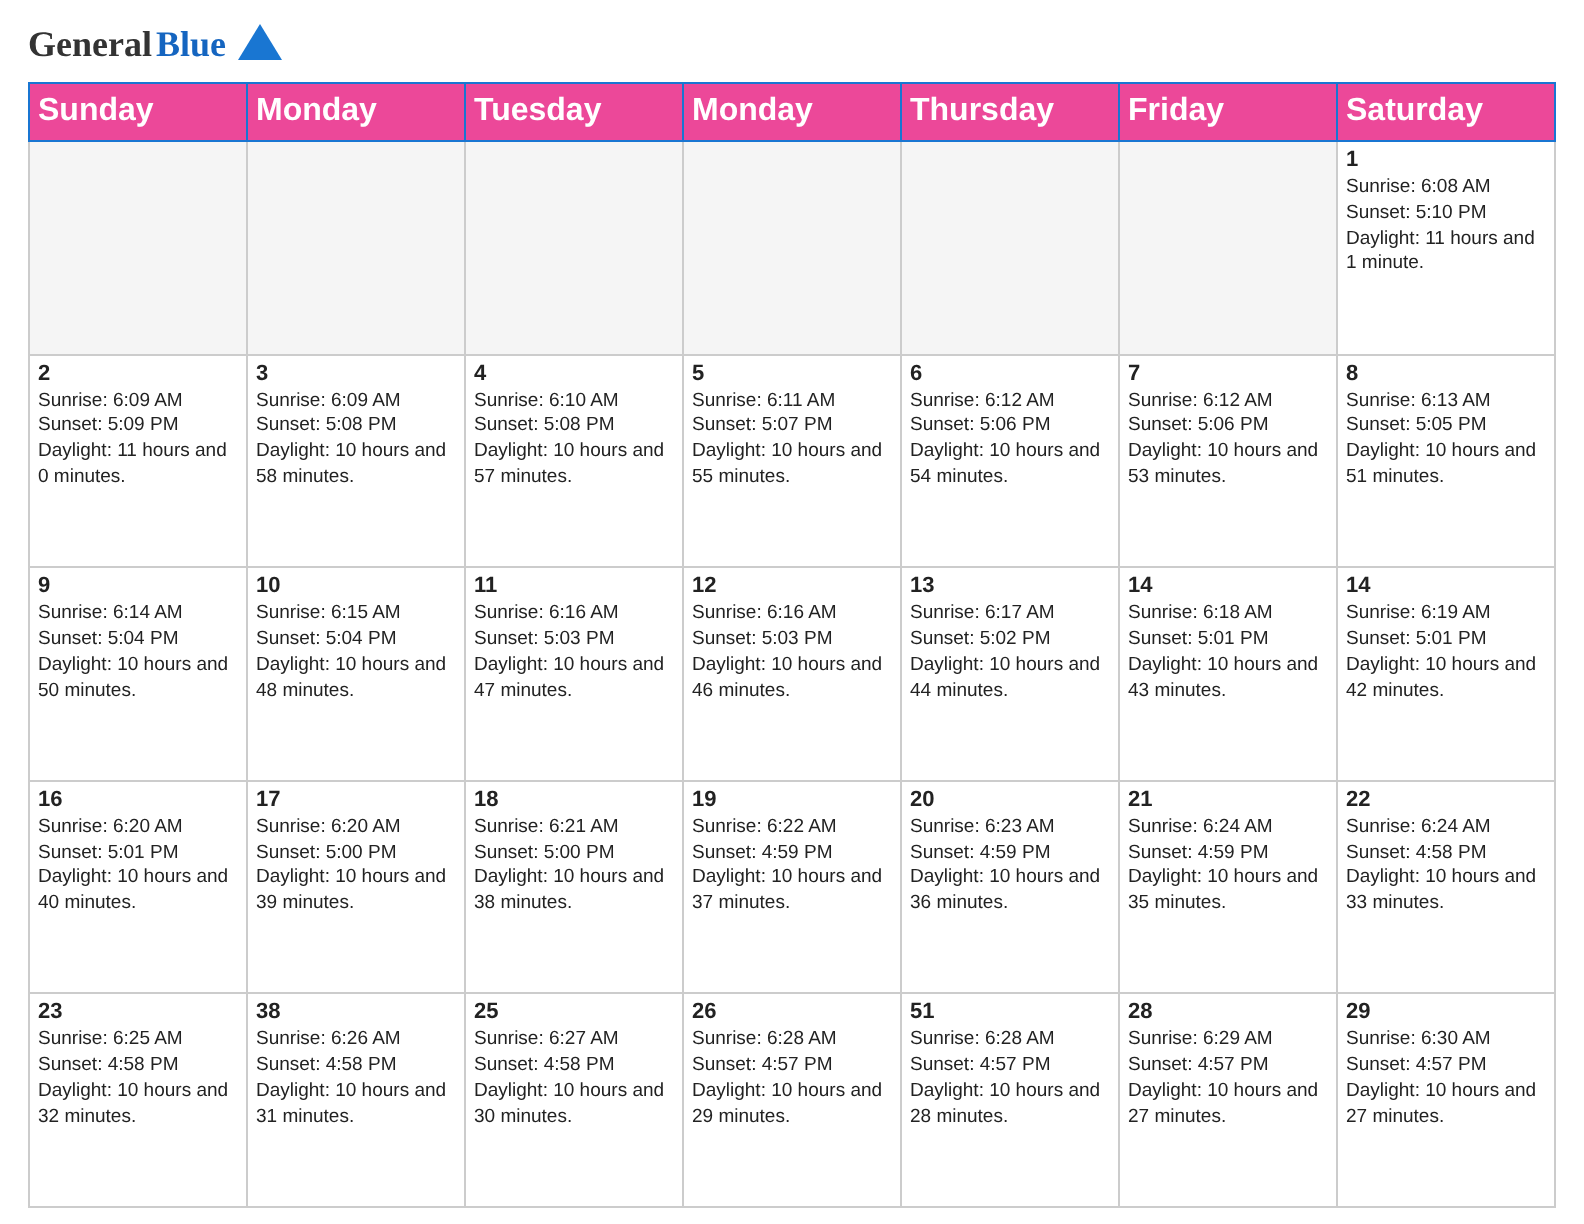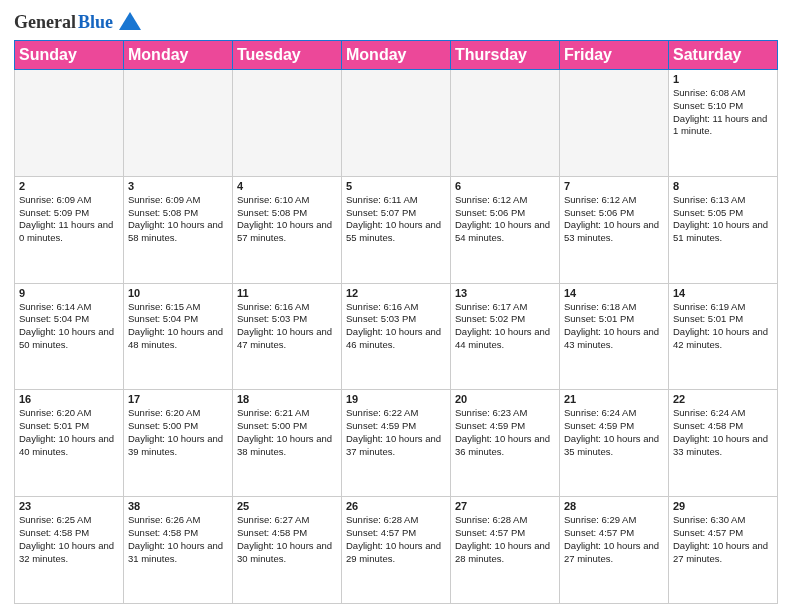--- a/index.html
+++ b/index.html
@@ -248,21 +248,21 @@
           </td>
           <td>
             <span class="day-number">25</span>
             <div class="day-info">Sunrise: 6:27 AM<br>Sunset: 4:58 PM<br>Daylight: 10 hours and 30 minutes.</div>
           </td>
           <td>
             <span class="day-number">26</span>
             <div class="day-info">Sunrise: 6:28 AM<br>Sunset: 4:57 PM<br>Daylight: 10 hours and 29 minutes.</div>
           </td>
           <td>
-            <span class="day-number">27</span>
+            <span class="day-number">51</span>
             <div class="day-info">Sunrise: 6:28 AM<br>Sunset: 4:57 PM<br>Daylight: 10 hours and 28 minutes.</div>
           </td>
           <td>
             <span class="day-number">28</span>
             <div class="day-info">Sunrise: 6:29 AM<br>Sunset: 4:57 PM<br>Daylight: 10 hours and 27 minutes.</div>
           </td>
           <td>
             <span class="day-number">29</span>
             <div class="day-info">Sunrise: 6:30 AM<br>Sunset: 4:57 PM<br>Daylight: 10 hours and 27 minutes.</div>
           </td>

